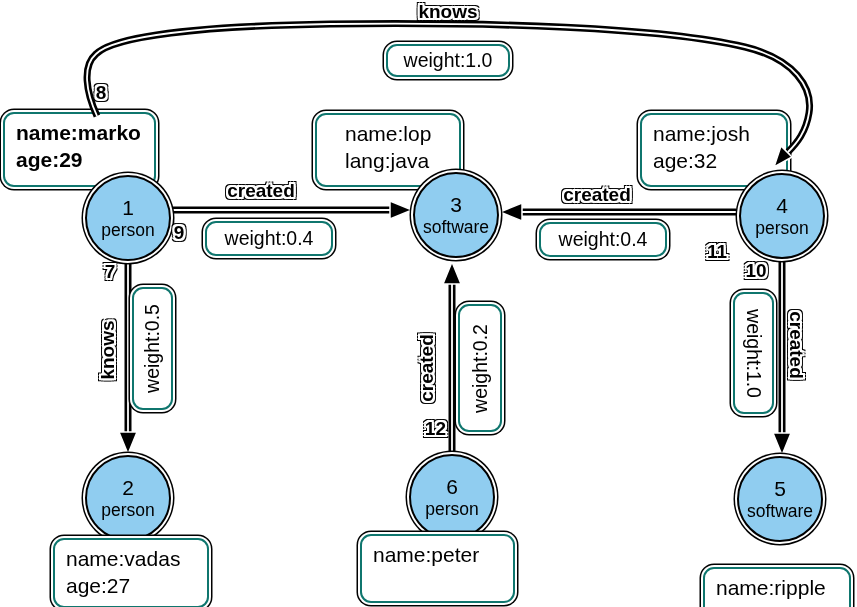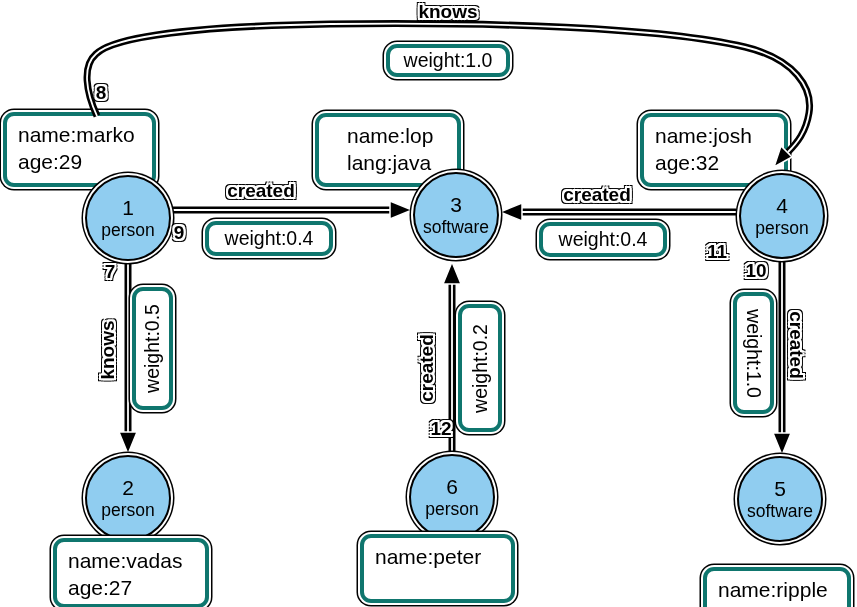--- a/index.html
+++ b/index.html
@@ -6,21 +6,21 @@
   #canvas{
     position:relative;width:857px;height:607px;background:#fff;overflow:hidden;
     font-family:"Liberation Sans","DejaVu Sans",sans-serif;color:#000;
   }
   svg.layer{position:absolute;left:0;top:0;width:857px;height:607px;}
   #edge-layer{z-index:1;}
   #edge8-layer{z-index:5;}
 
   
   .pbox{
-    position:absolute;background:#fff;border:4px solid #0f766e;border-radius:11px;
+    position:absolute;background:#fff;border:2px solid #0f766e;border-radius:11px;
     box-shadow:0 0 0 2px #fff,0 0 0 3.5px #000;
     box-sizing:border-box;
   }
   .prop-box{z-index:2;padding:5px 11px;font-size:21px;line-height:27px;}
   .prop-box.over-node{z-index:4;}
   .wbox{z-index:2;display:flex;align-items:center;justify-content:center;
         font-size:19.5px;white-space:nowrap;}
   .wbox .rot-neg{transform:rotate(-90deg);}
   .wbox .rot-pos{transform:rotate(90deg);}
 
@@ -79,21 +79,21 @@
       <polygon points="452,262 443,284 461,284" fill="#000" stroke="#fff" stroke-width="1.5"></polygon>
     </g>
 
     <g>
       <path d="M 782 259 V 434" stroke="#000" stroke-width="7" fill="none"></path>
       <path d="M 782 259 V 434" stroke="#fff" stroke-width="1.8" fill="none"></path>
       <polygon points="782,455 773,433 791,433" fill="#000" stroke="#fff" stroke-width="1.5"></polygon>
     </g>
   </svg>
 
-  <div class="pbox prop-box" style="left:3px;top:112px;width:153px;height:75px;">
+  <div class="pbox prop-box" style="left:3px;top:112px;width:153px;height:75px;font-weight:bold;">
     <div>name:marko</div>
     <div>age:29</div>
   </div>
   <div class="pbox prop-box" style="left:315px;top:113px;width:146px;height:74px;padding-left:28px;">
     <div>name:lop</div>
     <div>lang:java</div>
   </div>
   <div class="pbox prop-box" style="left:640px;top:113px;width:148px;height:74px;">
     <div>name:josh</div>
     <div>age:32</div>
@@ -165,16 +165,16 @@
   <div class="elabel" style="left:211px;top:180px;width:100px;">created</div>
   <div class="elabel" style="left:547px;top:184px;width:100px;">created</div>
   <div class="elabel rot-neg" style="left:58px;top:339px;width:100px;">knows</div>
   <div class="elabel rot-neg" style="left:377px;top:357px;width:100px;">created</div>
   <div class="elabel rot-pos" style="left:746px;top:334px;width:100px;">created</div>
 
   <div class="elabel" style="left:81px;top:82px;width:40px;">8</div>
   <div class="elabel" style="left:159px;top:222px;width:40px;">9</div>
   <div class="elabel" style="left:697px;top:222px;width:40px;margin-top:19px;">11</div>
   <div class="elabel" style="left:90px;top:261px;width:40px;">7</div>
-  <div class="elabel" style="left:421px;top:418px;width:40px;">12</div>
+  <div class="elabel" style="left:406px;top:418px;width:40px;text-align:right;">12</div>
   <div class="elabel" style="left:736px;top:260px;width:40px;">10</div>
 
 </div>
 
 </body></html>

